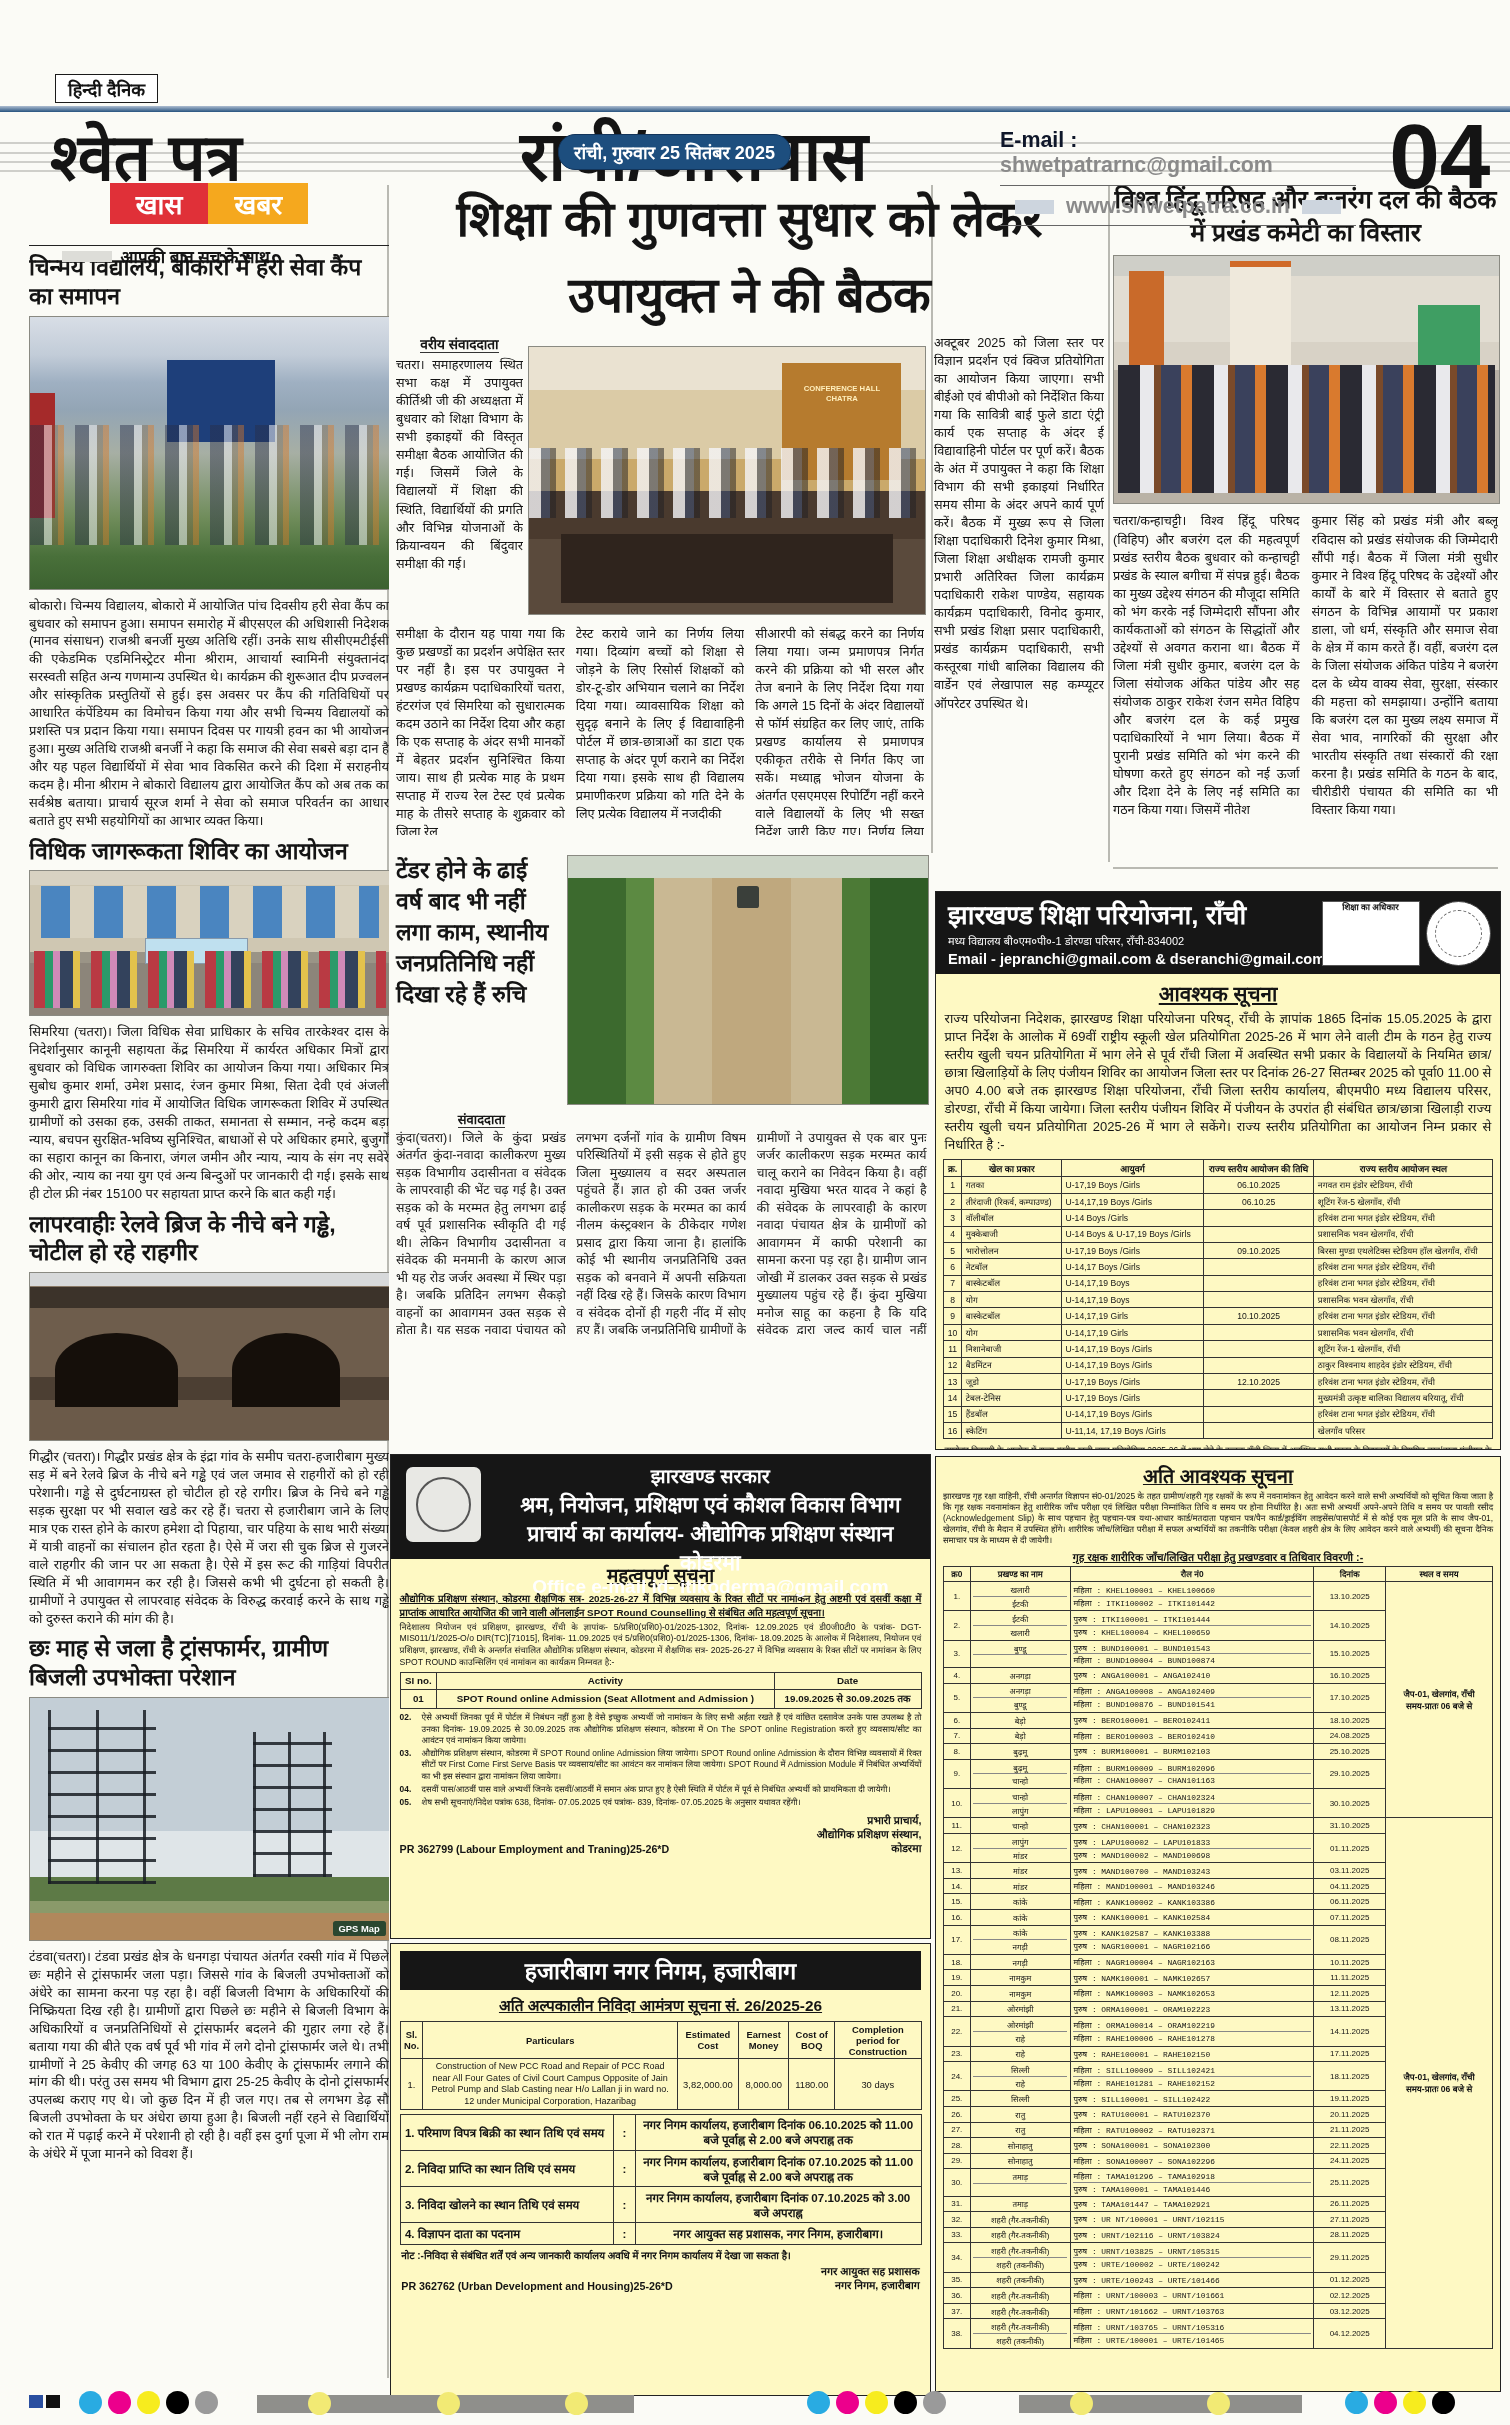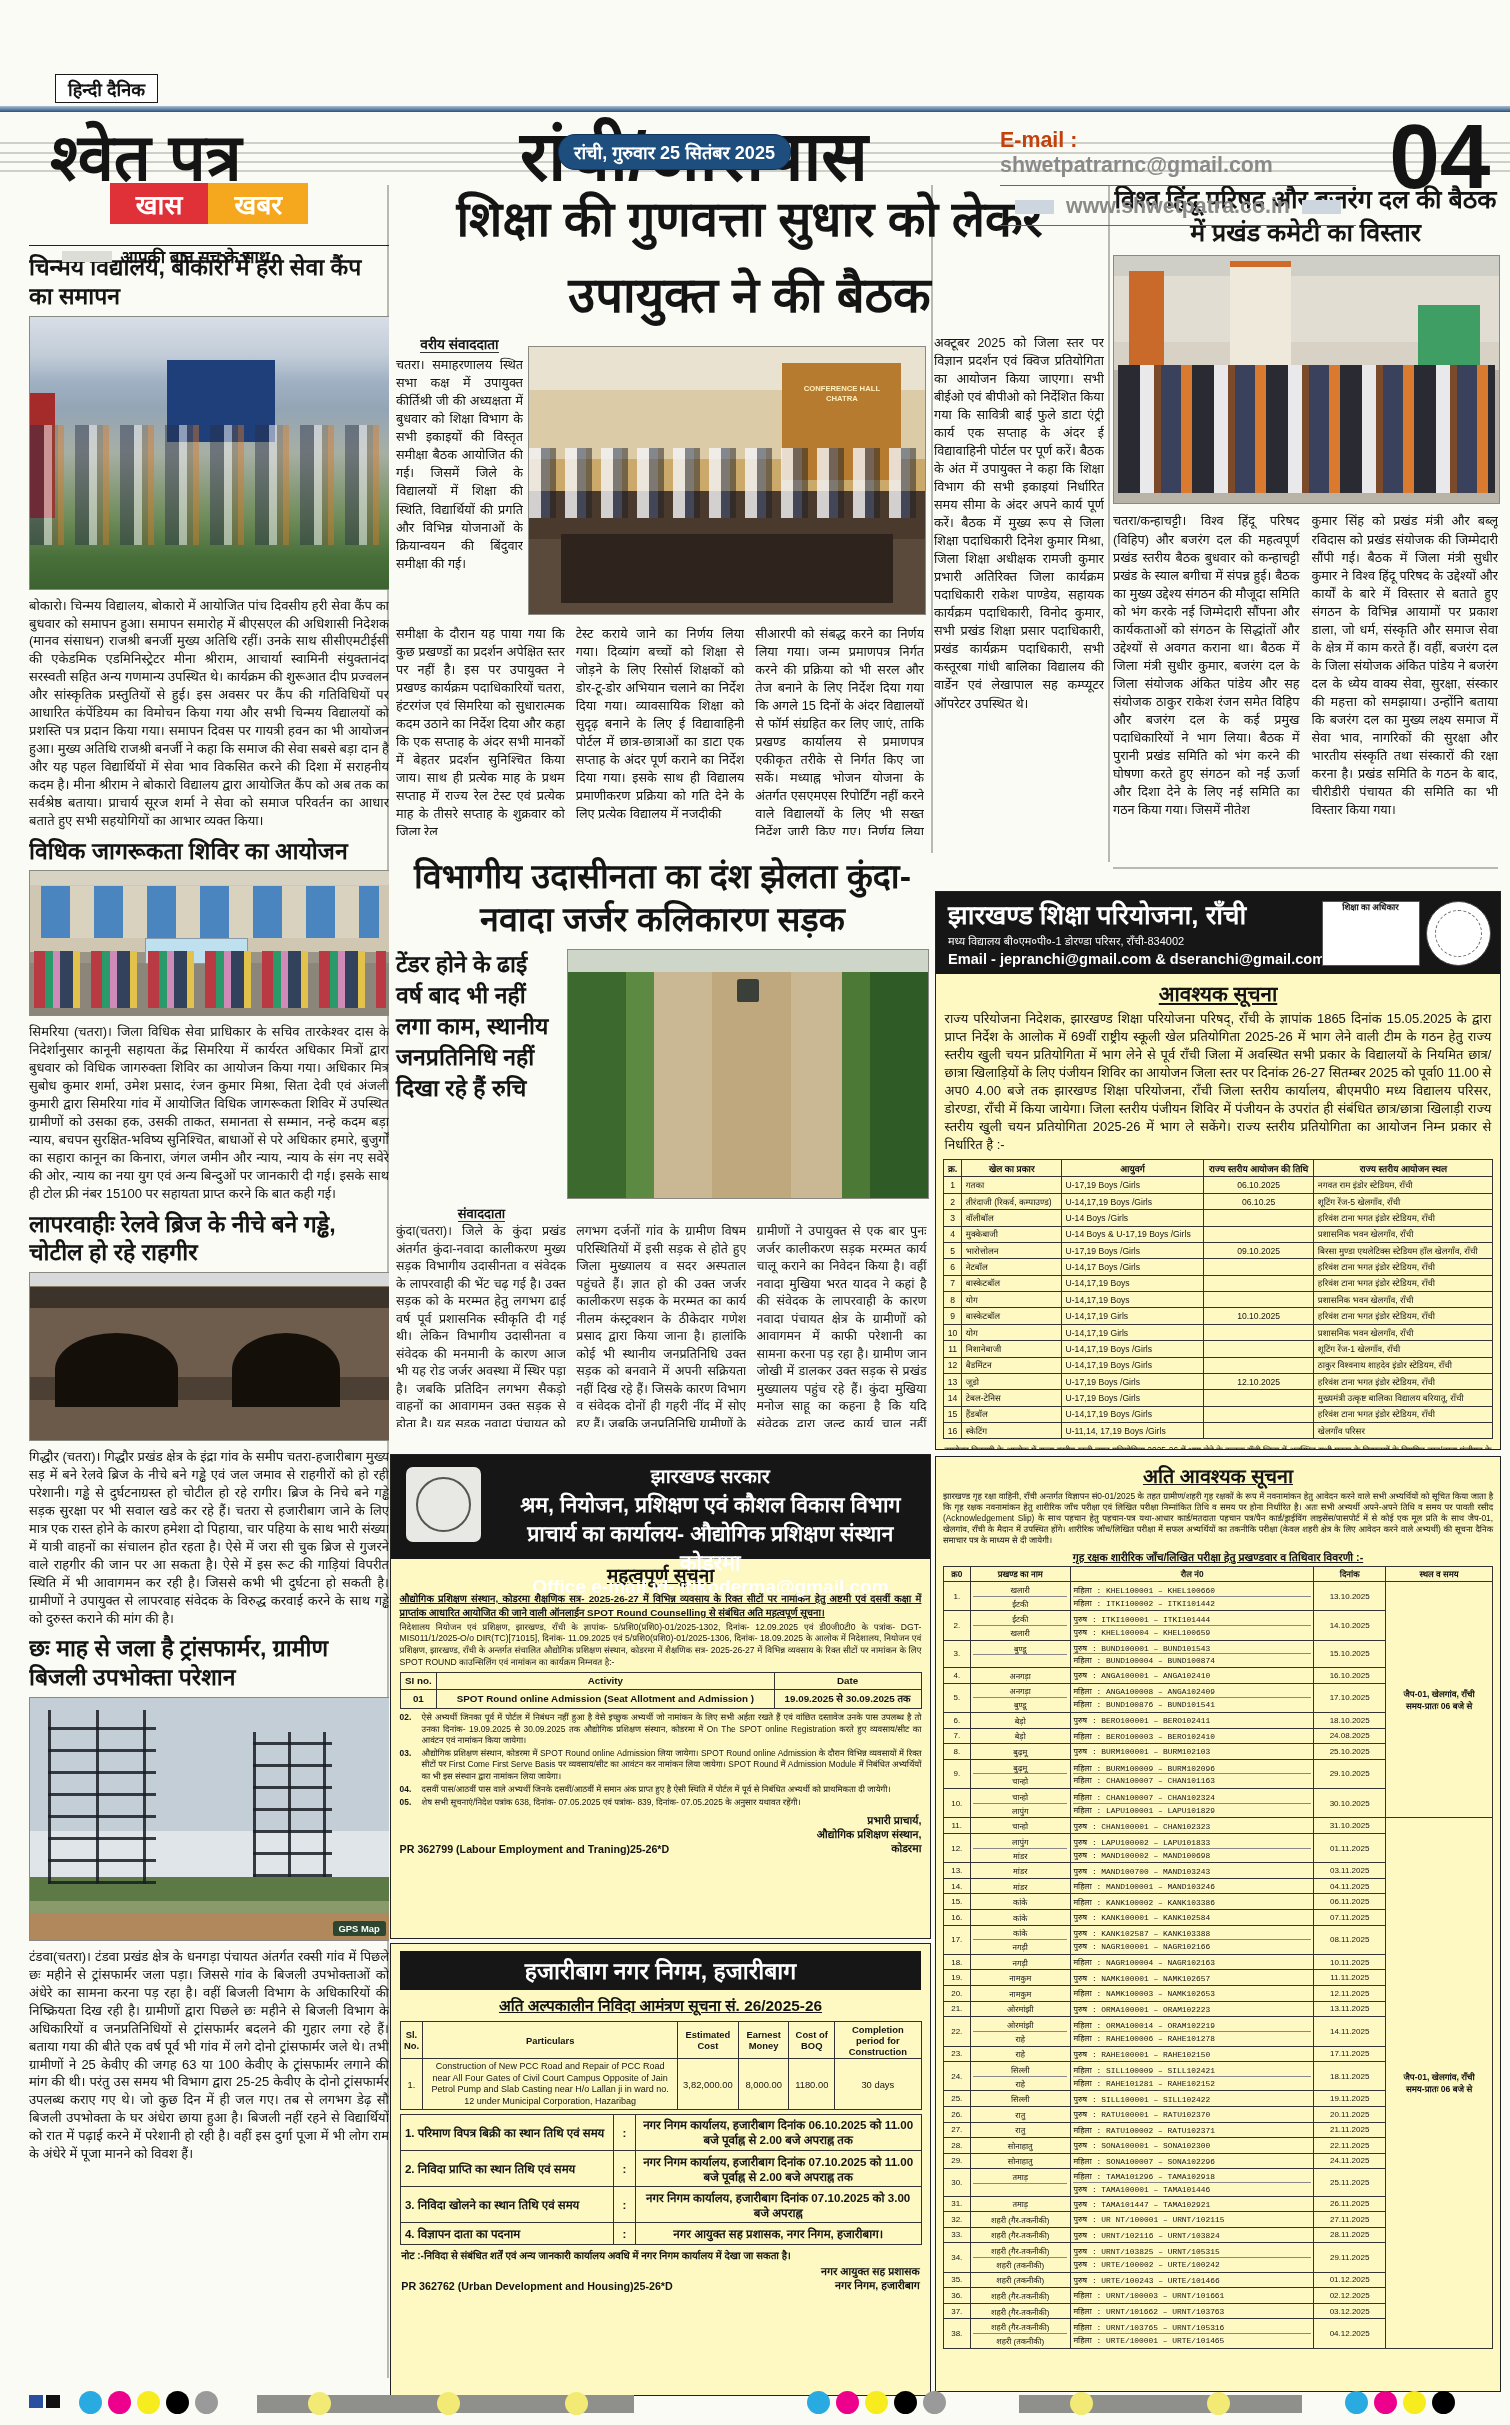--- a/index.html
+++ b/index.html
@@ -14,21 +14,21 @@
           background:linear-gradient(180deg,#aebdd0,#27537f);z-index:1;}
   .thin-rule{position:absolute;left:0;width:100%;height:1.7px;background:#cfcfca;z-index:0;}
   .logo{position:absolute;left:50px;top:125px;font-size:65px;font-weight:800;line-height:1;z-index:2;}
   .tag-row{position:absolute;left:62px;top:245px;display:flex;align-items:center;gap:8.6px;z-index:2;}
   .tag-bar{width:50px;height:11px;background:#ddddd8;}
   .tagline{font-size:17px;font-weight:600;}
   .masthead{position:absolute;left:403px;top:122px;width:582px;text-align:center;
             font-size:69px;font-weight:800;line-height:1;z-index:2;}
   .contact{position:absolute;left:1000px;top:128px;width:356px;z-index:2;}
   .c-row1{font-size:21.4px;border-bottom:1.7px solid #666;padding-bottom:6.9px;}
-  .c-row1 b{color:#c2410c;text-align:right;}
+  .c-row1 b{color:#0f172a;text-align:right;}
   .c-mail{color:#8a8a8a;font-weight:bold;}
   .c-row2{margin-top:8.6px;border-bottom:1.7px solid #666;padding-bottom:5.1px;
           display:flex;align-items:center;justify-content:center;gap:12px;}
   .c-bar{width:39px;height:13.7px;background:#cdd5de;}
   .c-web{color:#8a8a8a;font-weight:bold;font-size:21.4px;}
   .pagenum{position:absolute;right:20.6px;top:111px;font-size:91px;font-weight:800;line-height:1;z-index:2;}
   .date-pill{position:absolute;left:558px;top:134px;width:231px;height:34px;border-radius:17px;
              background:#1d4e7e;border:1.7px solid #12345a;color:#fff;display:flex;align-items:center;
              justify-content:center;font-size:18px;font-weight:bold;z-index:3;}
 
@@ -316,21 +316,20 @@
       <div class="vhp-green"></div>
       <div class="vhp-people"></div>
     </div>
     <div class="vs-cols">
       <div class="jt">चतरा/कन्हाचट्टी। विश्व हिंदू परिषद (विहिप) और बजरंग दल की महत्वपूर्ण प्रखंड स्तरीय बैठक बुधवार को कन्हाचट्टी प्रखंड के स्याल बगीचा में संपन्न हुई। बैठक का मुख्य उद्देश्य संगठन की मौजूदा समिति को भंग करके नई जिम्मेदारी सौंपना और कार्यकताओं को संगठन के सिद्धांतों और उद्देश्यों से अवगत कराना था। बैठक में जिला मंत्री सुधीर कुमार, बजरंग दल के जिला संयोजक अंकित पांडेय और सह संयोजक ठाकुर राकेश रंजन समेत विहिप और बजरंग दल के कई प्रमुख पदाधिकारियों ने भाग लिया। बैठक में पुरानी प्रखंड समिति को भंग करने की घोषणा करते हुए संगठन को नई ऊर्जा और दिशा देने के लिए नई समिति का गठन किया गया। जिसमें नीतेश</div>
       <div class="jt">कुमार सिंह को प्रखंड मंत्री और बब्लू रविदास को प्रखंड संयोजक की जिम्मेदारी सौंपी गई। बैठक में जिला मंत्री सुधीर कुमार ने विश्व हिंदू परिषद के उद्देश्यों और कार्यों के बारे में विस्तार से बताते हुए संगठन के विभिन्न आयामों पर प्रकाश डाला, जो धर्म, संस्कृति और समाज सेवा के क्षेत्र में काम करते हैं। वहीं, बजरंग दल के जिला संयोजक अंकित पांडेय ने बजरंग दल के ध्येय वाक्य सेवा, सुरक्षा, संस्कार की महत्ता को समझाया। उन्होंनि बताया कि बजरंग दल का मुख्य लक्ष्य समाज में सेवा भाव, नागरिकों की सुरक्षा और भारतीय संस्कृति तथा संस्कारों की रक्षा करना है। प्रखंड समिति के गठन के बाद, चीरीडीरी पंचायत की समिति का भी विस्तार किया गया।</div>
     </div>
   </div>
 
   <div class="rs">
-    <div class="rs-head">विभागीय उदासीनता का दंश झेलता कुंदा-नवादा जर्जर कलिकारण सड़क</div>
     <div class="rs-row">
       <div class="rs-sub">टेंडर होने के ढाई वर्ष बाद भी नहीं लगा काम, स्थानीय जनप्रतिनिधि नहीं दिखा रहे हैं रुचि</div>
       <div class="ph ph-road rs-photo">
         <div class="rd-car"></div>
       </div>
     </div>
     <div class="rs-byline"><span>संवाददाता</span></div>
     <div class="rs-cols">
       <div class="jt">कुंदा(चतरा)। जिले के कुंदा प्रखंड अंतर्गत कुंदा-नवादा कालीकरण मुख्य सड़क विभागीय उदासीनता व संवेदक के लापरवाही की भेंट चढ़ गई है। उक्त सड़क को के मरम्मत हेतु लगभग ढाई वर्ष पूर्व प्रशासनिक स्वीकृति दी गई थी। लेकिन विभागीय उदासीनता व संवेदक की मनमानी के कारण आज भी यह रोड जर्जर अवस्था में स्थिर पड़ा है। जबकि प्रतिदिन लगभग सैकड़ो वाहनों का आवागमन उक्त सड़क से होता है। यह सड़क नवादा पंचायत को प्रखंड मुख्यालय से जोड़ने के साथ</div>
       <div class="jt">लगभग दर्जनों गांव के ग्रामीण विषम परिस्थितियों में इसी सड़क से होते हुए जिला मुख्यालय व सदर अस्पताल पहुंचते हैं। ज्ञात हो की उक्त जर्जर कालीकरण सड़क के मरम्मत का कार्य नीलम कंस्ट्रक्शन के ठीकेदार गणेश प्रसाद द्वारा किया जाना है। हालांकि कोई भी स्थानीय जनप्रतिनिधि उक्त सड़क को बनवाने में अपनी सक्रियता नहीं दिख रहे हैं। जिसके कारण विभाग व संवेदक दोनों ही गहरी नींद में सोए हुए हैं। जबकि जनप्रतिनिधि ग्रामीणों के बीच विकास के बड़े-बड़े दावे करते हुए नहीं चुकते। वहीं</div>

